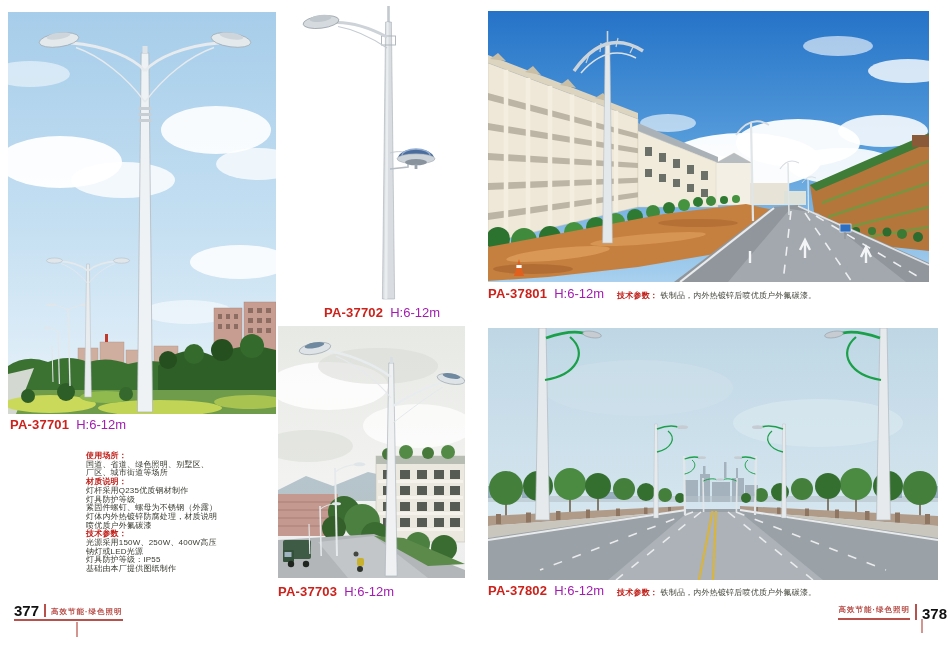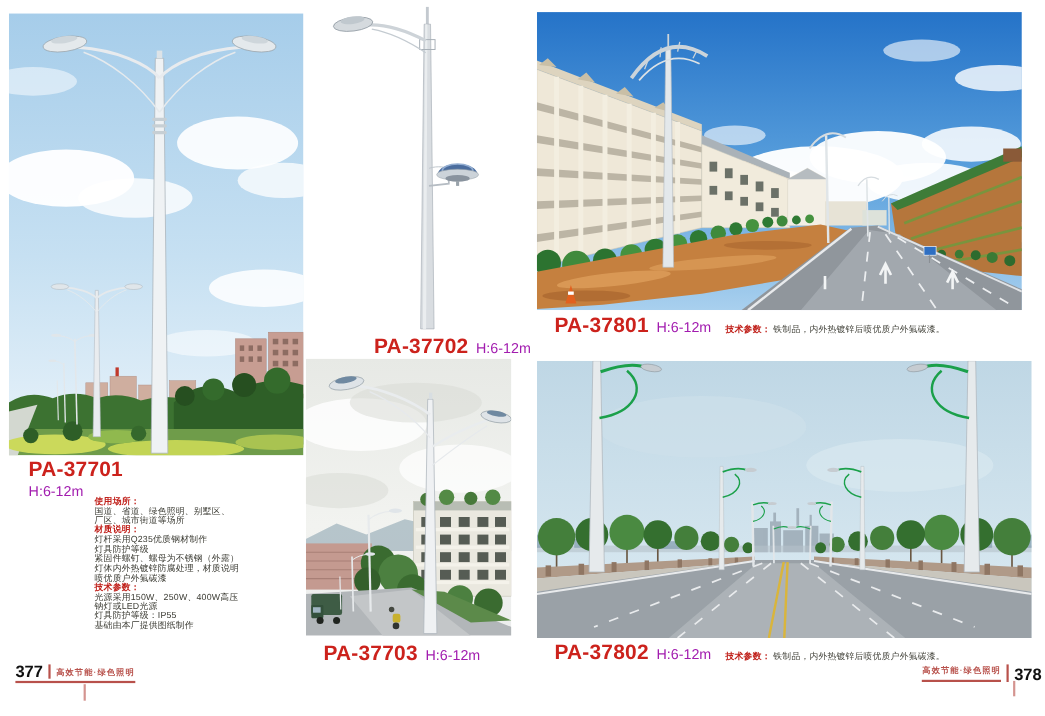--- a/index.html
+++ b/index.html
@@ -1,21 +1,21 @@
 <!DOCTYPE html>
 <html><head>
 <meta charset="utf-8">
 <style>
   html,body{margin:0;padding:0;background:#ffffff;}
   body{font-family:"Liberation Sans",sans-serif;}
   .page{position:relative;width:950px;height:651px;background:#fff;overflow:hidden;}
   .photo{position:absolute;overflow:hidden;}
   .photo svg{display:block;width:100%;height:100%;}
   .label{position:absolute;display:flex;align-items:baseline;white-space:nowrap;}
-  .code{font-size:19px;font-weight:bold;color:#cc221c;letter-spacing:0.2px;margin-left:16px;}
+  .code{font-size:13px;font-weight:bold;color:#cc221c;letter-spacing:0.2px;}
   .hval{font-size:13px;font-weight:normal;color:#a21caf;margin-left:7px;}
   .tech{margin-left:13px;font-size:8px;letter-spacing:0.2px;}
   .tech-label{color:#c0201a;font-weight:bold;}
   .tech-text{color:#46463e;margin-top:16px;}
   .desc{position:absolute;left:86px;top:452px;font-size:8px;line-height:8.7px;color:#3a3a32;letter-spacing:0.2px;}
   .desc .dh{color:#c0201a;font-weight:bold;}
   .footer-l{position:absolute;left:14px;top:604px;display:flex;align-items:flex-end;border-bottom:2px solid #b8514b;padding-bottom:2px;}
   .footer-r{position:absolute;right:3px;top:604px;display:flex;align-items:flex-end;}
   .pgnum{font-size:15px;font-weight:bold;color:#101010;line-height:13px;}
   .fsep{width:2px;background:#b8514b;align-self:stretch;margin:0 5px;}
@@ -135,21 +135,21 @@
           <ellipse rx="20" ry="6.8" fill="#e4e9ec" stroke="#9aa5ad" stroke-width="0.7"></ellipse>
           <ellipse cy="-4" rx="12" ry="3.2" fill="#ced6db"></ellipse>
         </g>
         <g transform="translate(223,28) rotate(8)">
           <ellipse rx="20" ry="6.8" fill="#e4e9ec" stroke="#9aa5ad" stroke-width="0.7"></ellipse>
           <ellipse cy="-4" rx="12" ry="3.2" fill="#ced6db"></ellipse>
         </g>
       </g>
     </svg>
   </div>
-  <div class="label" style="left:10px;top:417px;flex-direction:column;">
+  <div class="label" style="left:10px;top:417px;">
     <span class="code">PA-37701</span>
     <span class="hval">H:6-12m</span>
   </div>
 
   <div class="desc">
     <div class="dh">使用场所：</div>
     <div class="dl">国道、省道、绿色照明、别墅区、</div>
     <div class="dl">厂区、城市街道等场所</div>
     <div class="dh">材质说明：</div>
     <div class="dl">灯杆采用Q235优质钢材制作</div>

